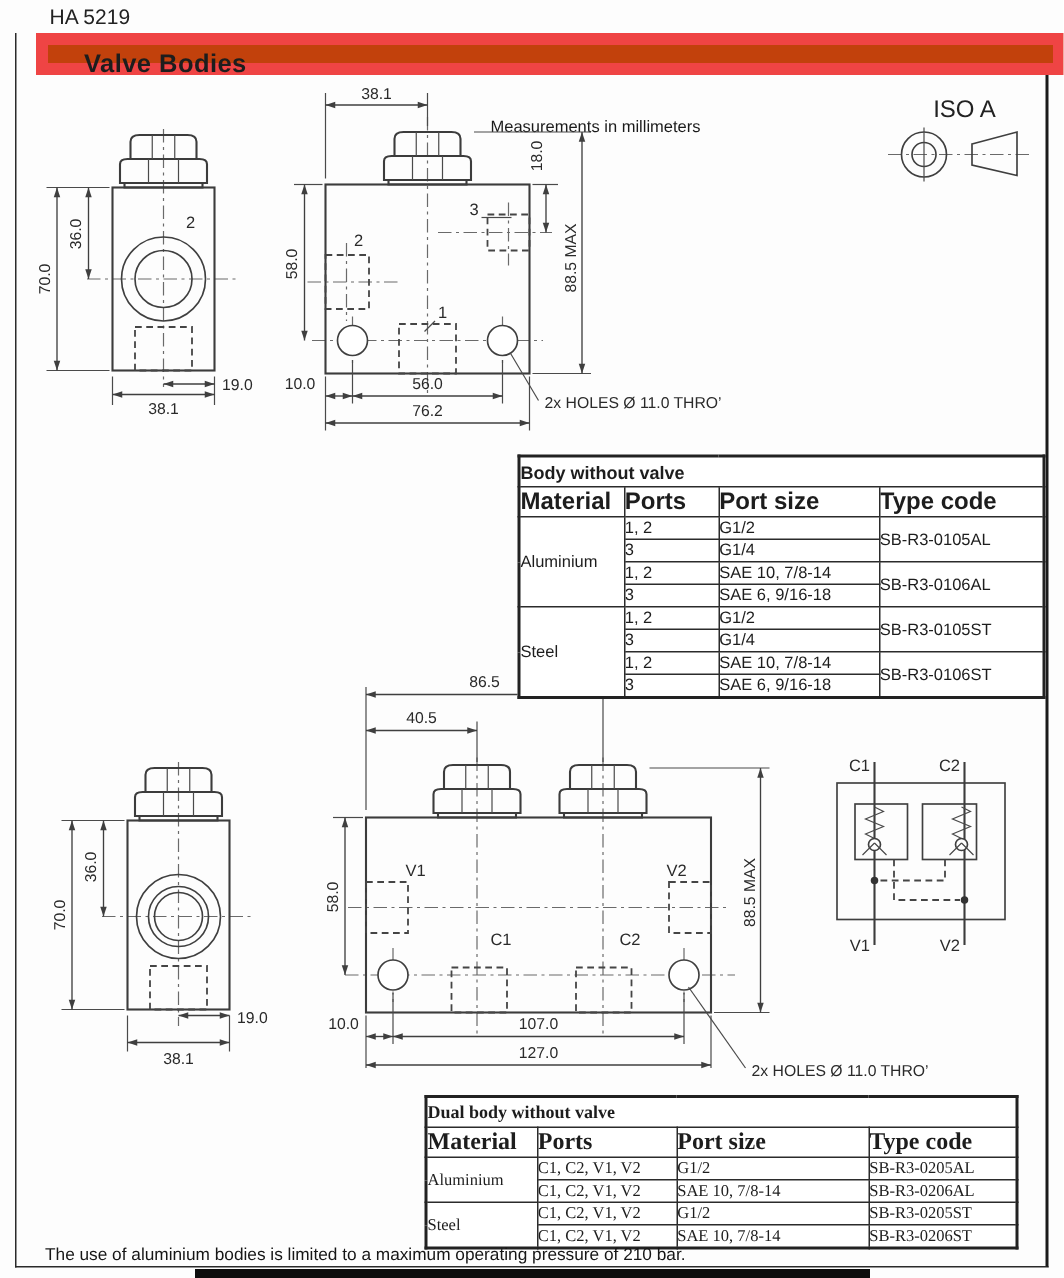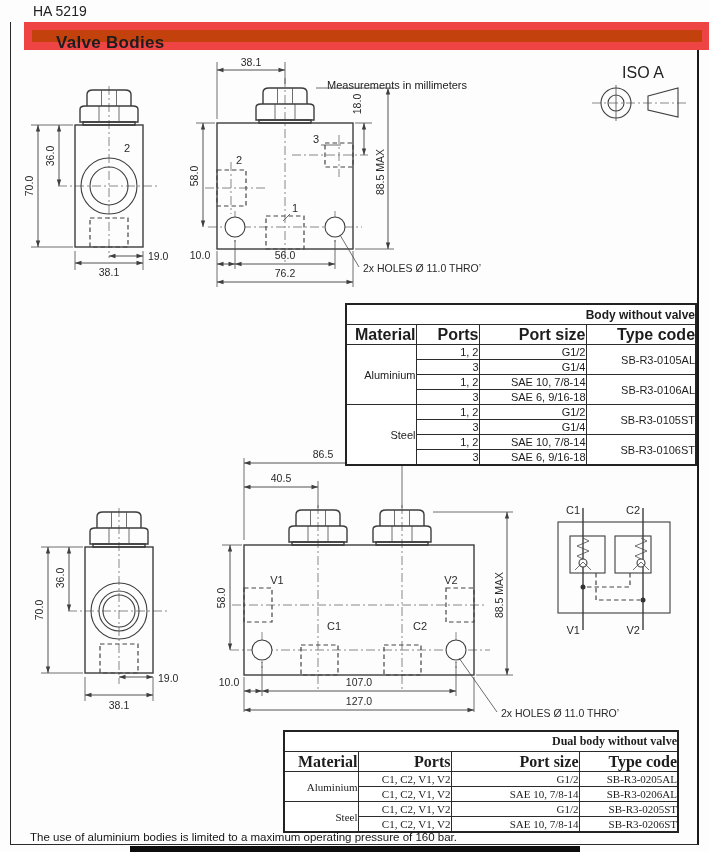--- a/index.html
+++ b/index.html
@@ -21,21 +21,21 @@
   .dsh{stroke:#454545;stroke-width:1.2;fill:none;stroke-dasharray:4.5 3;}
   .dim{stroke:#3f3f3f;stroke-width:.9;fill:none;}
   .ext{stroke:#4a4a4a;stroke-width:.8;fill:none;}
   .dtxt{font-size:10.5px;fill:#2a2a2a;font-family:"Liberation Sans",sans-serif;}
   .ptxt{font-size:11px;fill:#2a2a2a;font-family:"Liberation Sans",sans-serif;}
   .isotxt{font-size:16px;fill:#222;font-family:"Liberation Sans",sans-serif;}
   .dot{fill:#333;stroke:none;}
   .wht{fill:#fff;}
   table.dtable{position:absolute;border-collapse:collapse;table-layout:fixed;background:#fff;
                border:2px solid #222;}
-  table.dtable th,table.dtable td{border:1px solid #2b2b2b;text-align:right;vertical-align:middle;
+  table.dtable th,table.dtable td{border:1px solid #2b2b2b;text-align:left;vertical-align:middle;
                padding:0;overflow:hidden;white-space:nowrap;margin-left:44px;}
   table.dtable .ttl-row th{font-size:12px;font-weight:bold;height:19px;}
   table.dtable .hdr-row th{font-size:16px;font-weight:bold;height:19px;}
   table.dtable td{font-size:11px;height:14px;}
   .footnote{position:absolute;left:30px;top:831px;font-size:11.5px;color:#161616;}
   .bottom-bar{position:absolute;left:130px;top:846px;width:450px;height:6px;background:#0d0d0d;}
 </style>
 </head>
 <body>
 
@@ -310,16 +310,16 @@
       <td>SB-R3-0205ST</td>
     </tr>
     <tr>
       <td>C1, C2, V1, V2</td>
       <td>SAE 10, 7/8-14</td>
       <td>SB-R3-0206ST</td>
     </tr>
   </tbody>
     </table>
 
-  <div class="footnote">The use of aluminium bodies is limited to a maximum operating pressure of 160 bar.</div>
+  <div class="footnote">The use of aluminium bodies is limited to a maximum operating pressure of 210 bar.</div>
   <div class="bottom-bar"></div>
 
 </div>
 
 </body></html>

